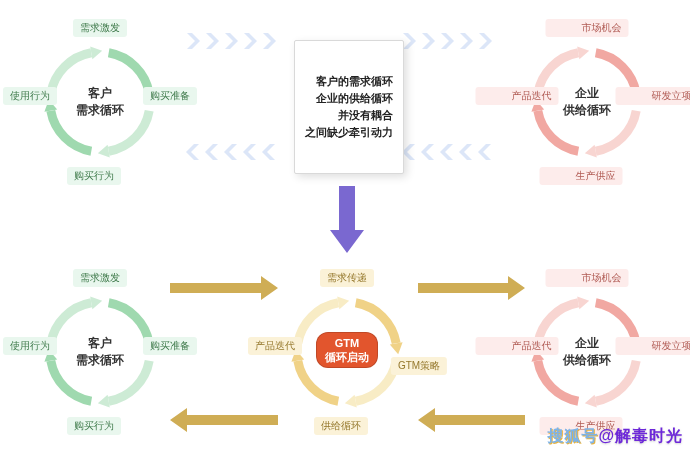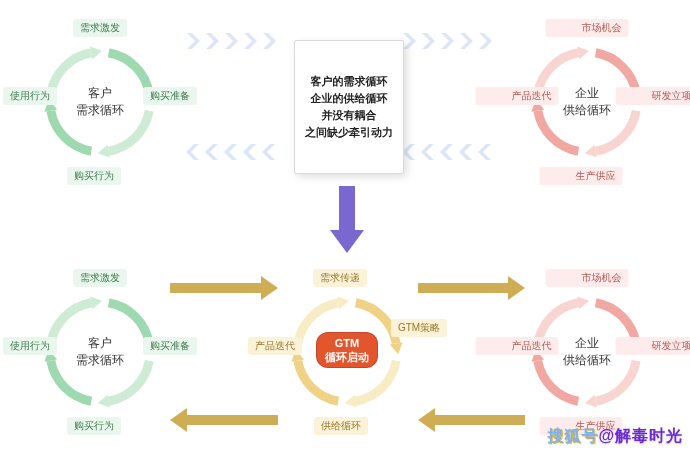--- a/index.html
+++ b/index.html
@@ -4,37 +4,37 @@
 <style>
   html,body{margin:0;padding:0;background:#fff;}
   .canvas{
     position:relative;width:690px;height:451px;background:#ffffff;
     overflow:hidden;font-family:"Liberation Sans",sans-serif;
   }
   #diagram-bg{position:absolute;left:0;top:0;}
   .cycle-title{
     position:absolute;transform:translate(-50%,-50%);
     white-space:pre-line;text-align:center;
-    font-size:12px;font-weight:normal;color:#333;line-height:17px;
+    font-size:12px;font-weight:bold;color:#333;line-height:17px;
   }
   .pill{
     position:absolute;transform:translate(-50%,-50%);
     font-size:10px;line-height:10px;padding:4px 7px;border-radius:3px;white-space:nowrap;
   }
   .pill.green{background:#e9f7ee;color:#3f7a4b;}
   .pill.pink{background:#fdeceb;color:#b05a53;padding-left:36px;}
   .pill.yellow{background:#fbf2d8;color:#95782c;}
   .disconnect-box{
     position:absolute;left:294px;top:40px;width:108px;height:132px;
     background:#fff;border:1px solid #d9d9d9;border-radius:2px;
     box-shadow:3px 3px 8px rgba(0,0,0,0.13);
     display:flex;align-items:center;justify-content:center;
   }
   .disconnect-box .note{
-    white-space:pre-line;text-align:center;
+    white-space:pre-line;text-align:right;
     font-size:11px;font-weight:bold;color:#222;line-height:17px;
   }
   .gtm-badge{
     position:absolute;left:347px;top:350px;transform:translate(-50%,-50%);
     color:#fff;font-size:11px;font-weight:bold;text-align:center;
     white-space:pre-line;line-height:14px;padding:3px 8px;border-radius:12px;
     border:1px solid rgba(0,0,0,0.15);
   }
   .watermark{
     position:absolute;right:7px;bottom:4px;
@@ -139,22 +139,22 @@
 
   <div class="cycle-title" style="left:100px;top:352px">客户
 需求循环</div>
   <span class="pill green" style="left:100px;top:278px">需求激发</span>
   <span class="pill green" style="left:170px;top:346px">购买准备</span>
   <span class="pill green" style="left:94px;top:426px">购买行为</span>
   <span class="pill green" style="left:30px;top:346px">使用行为</span>
 
   <div class="gtm-badge" style="background: rgb(226, 85, 45);">GTM
 循环启动</div>
-  <span class="pill yellow" style="left:340px;top:278px">需求传递</span>
-  <span class="pill yellow" style="left:419px;top:328px">GTM策略</span>
+  <span class="pill yellow" style="left:347px;top:278px">需求传递</span>
+  <span class="pill yellow" style="left:419px;top:366px">GTM策略</span>
   <span class="pill yellow" style="left:341px;top:426px">供给循环</span>
   <span class="pill yellow" style="left:275px;top:346px">产品迭代</span>
 
   <div class="cycle-title" style="left:587px;top:352px">企业
 供给循环</div>
   <span class="pill pink" style="left:587px;top:278px">市场机会</span>
   <span class="pill pink" style="left:657px;top:346px">研发立项</span>
   <span class="pill pink" style="left:581px;top:426px">生产供应</span>
   <span class="pill pink" style="left:517px;top:346px">产品迭代</span>
 

